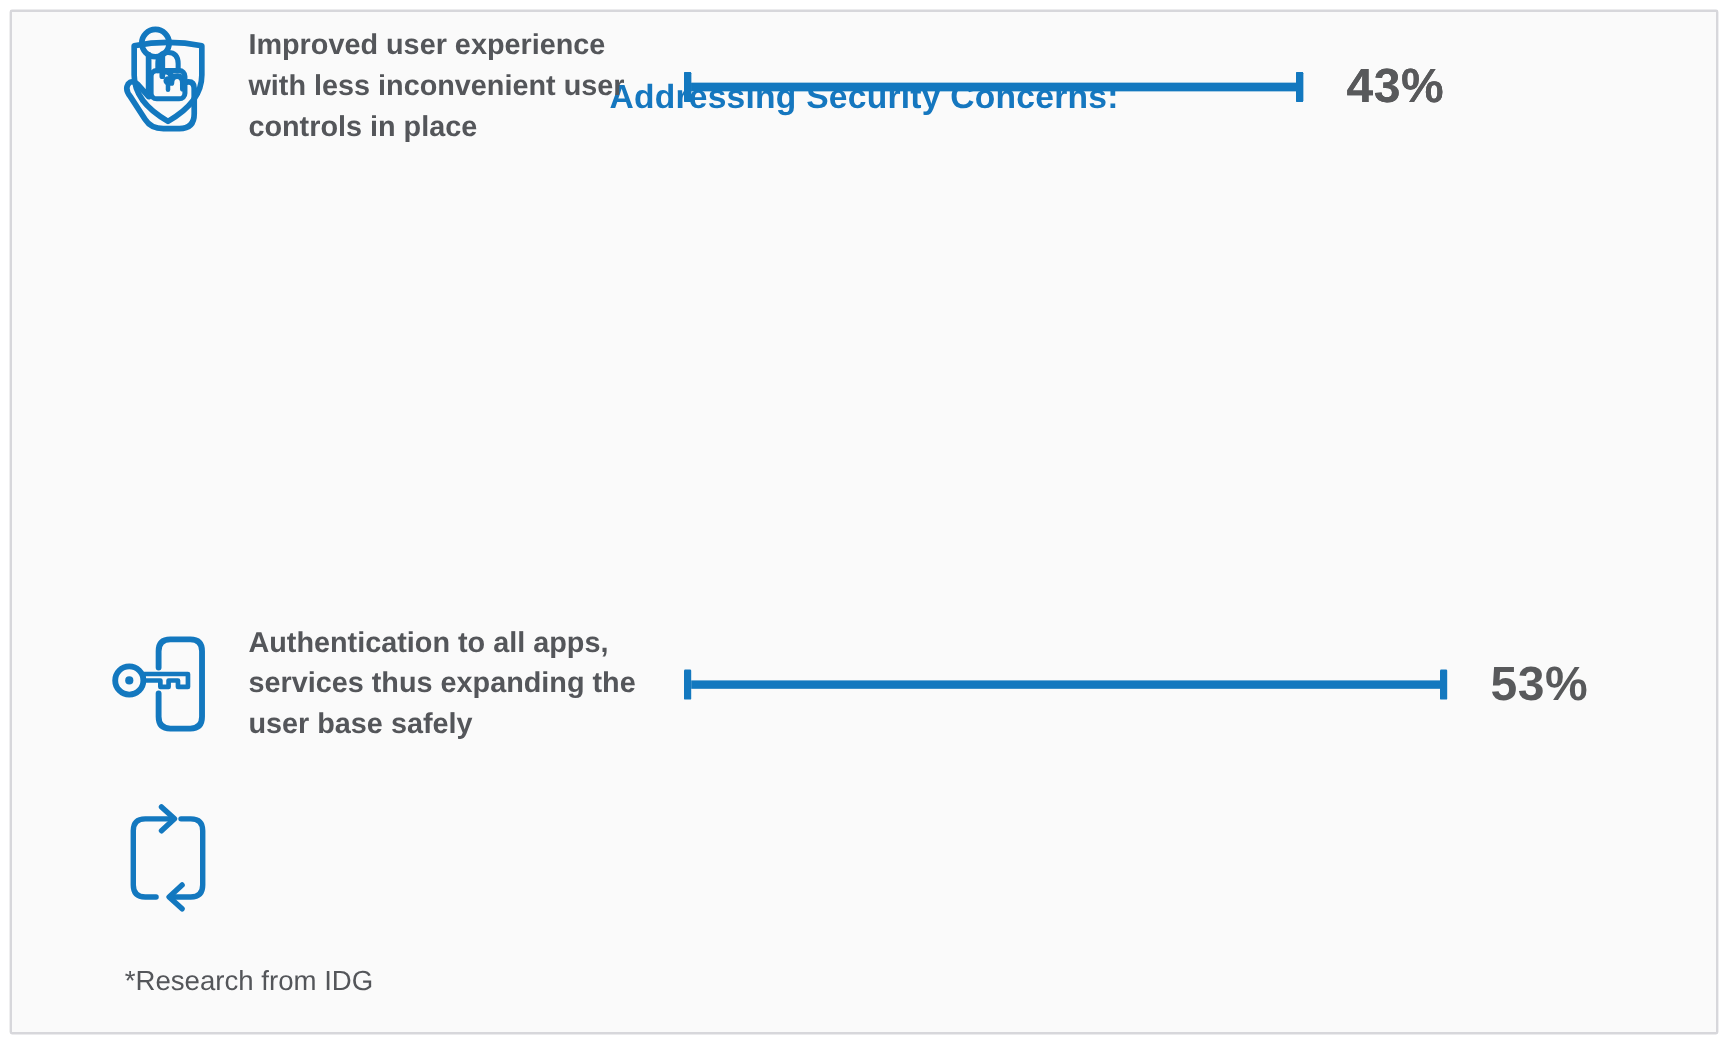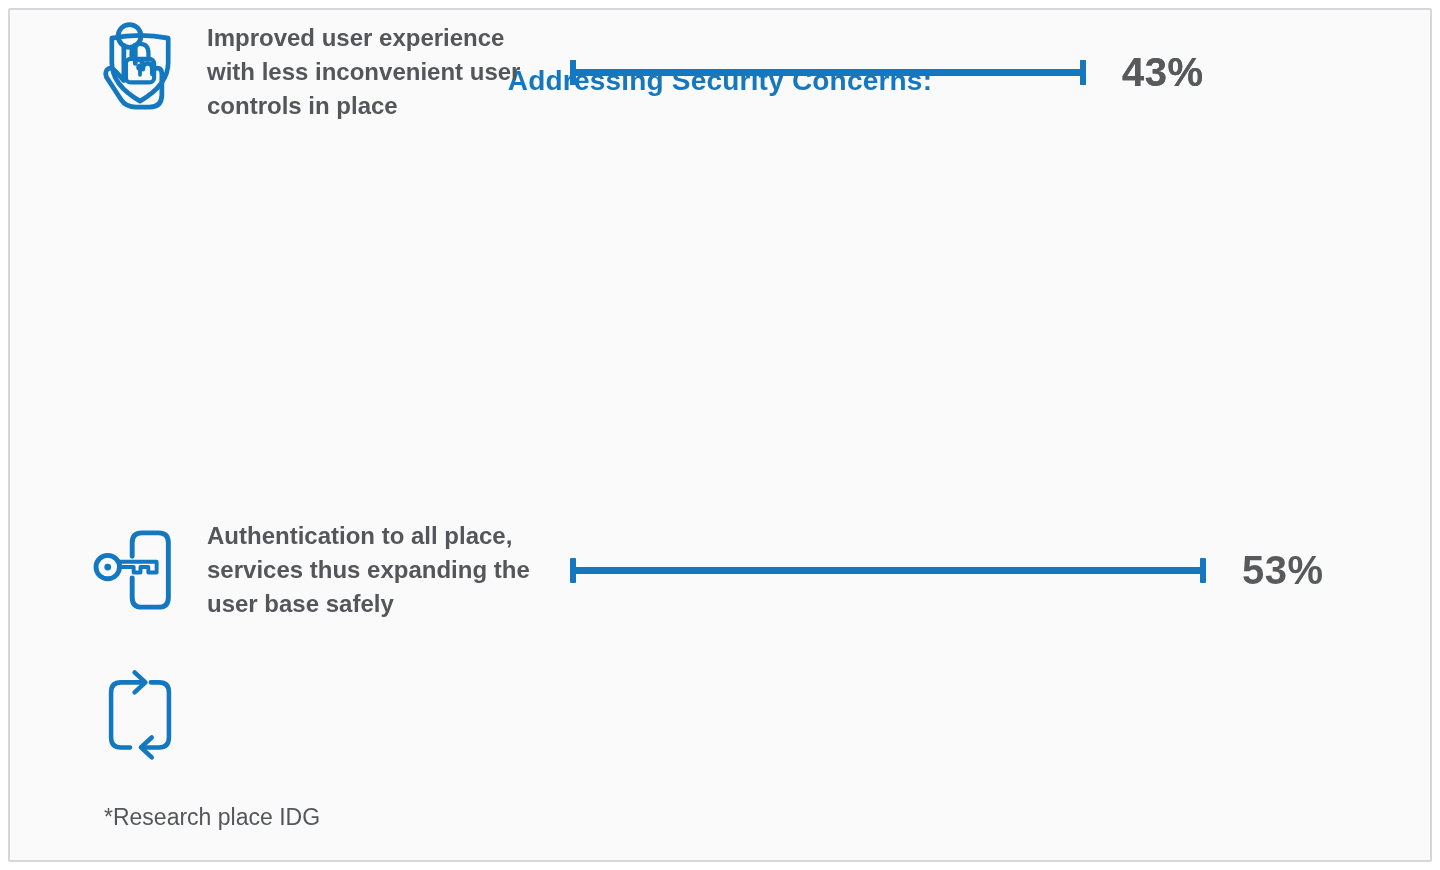--- a/index.html
+++ b/index.html
@@ -61,21 +61,21 @@
 
   <div class="row">
     <div class="icon-cell">
       <svg width="98" height="88" viewBox="0 0 100 90">
         <path class="ic" stroke-width="5" d="M42 31 V17 Q42 7 52 7 H69 Q79 7 79 17 V73 Q79 83 69 83 H52 Q42 83 42 73 V53"></path>
         <circle class="ic" stroke-width="5" cx="17" cy="42" r="12"></circle>
         <circle class="ic-fill" cx="17" cy="42" r="3.5"></circle>
         <path class="ic" stroke-width="4" d="M29 36.5 H67 V47.5 H58.5 V42 H50.5 V47.5 H43.5 V42 H29 Z"></path>
       </svg>
     </div>
-    <div class="label">Authentication to all place, services thus expanding the user base safely</div>
+    <div class="label">Authentication to all apps, services thus expanding the user base safely</div>
     <div class="bar-area">
       <div class="bar" style="width: 636px;">
         <div class="cap"></div>
         <div class="line"></div>
         <div class="cap"></div>
       </div>
       <div class="pct">53%</div>
     </div>
   </div>
 
@@ -121,14 +121,14 @@
     <div class="bar-area">
       <div class="bar" style="width: 516px;">
         <div class="cap"></div>
         <div class="line"></div>
         <div class="cap"></div>
       </div>
       <div class="pct">43%</div>
     </div>
   </div>
 
-  <div class="footnote">*Research place IDG</div>
+  <div class="footnote">*Research from IDG</div>
 </div>
 
 </body></html>

